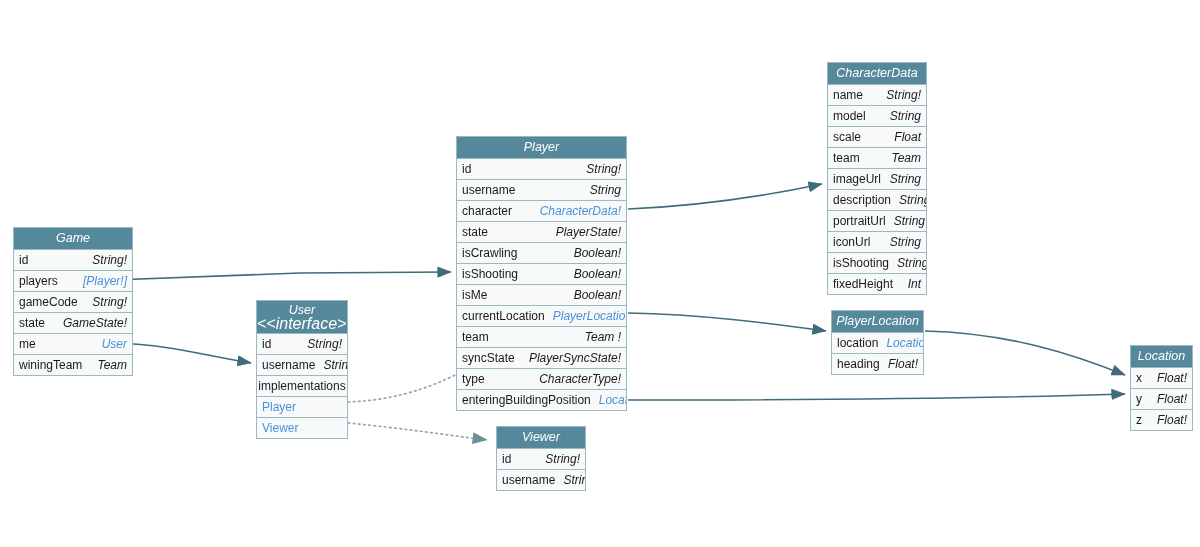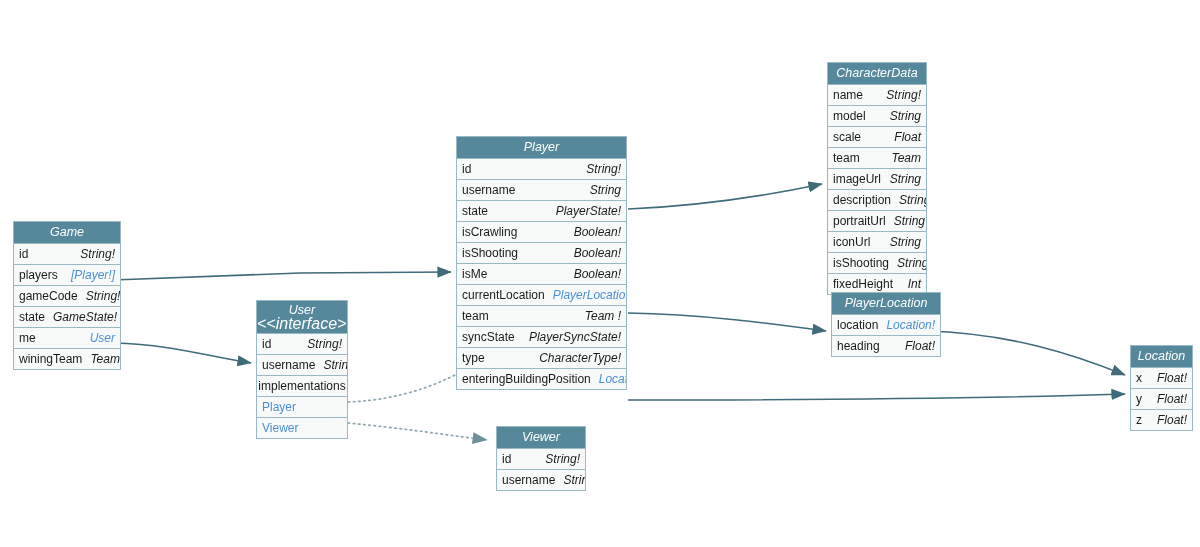--- a/index.html
+++ b/index.html
@@ -114,21 +114,21 @@
 
     <path d="M 628 209 C 700 206, 770 195, 822 184" fill="none" stroke="#3f6b7a" stroke-width="1.6" marker-end="url(#arrowhead)"></path>
 
     <path d="M 628 313 C 700 314, 775 324, 826 331" fill="none" stroke="#3f6b7a" stroke-width="1.6" marker-end="url(#arrowhead)"></path>
 
     <path d="M 925 331 C 1010 333, 1075 355, 1125 375" fill="none" stroke="#3f6b7a" stroke-width="1.6" marker-end="url(#arrowhead)"></path>
 
     <path d="M 628 400 C 800 400, 1000 398, 1125 394" fill="none" stroke="#3f6b7a" stroke-width="1.6" marker-end="url(#arrowhead)"></path>
   </svg>
 
-  <div class="entity" style="left:13px; top:221px; width:108px;">
+  <div class="entity" style="left:13px; top:227px; width:120px;">
     <div class="entity-header">Game</div>
     <div class="row">
       <span class="fname">id</span>
       <span class="ftype">String!</span>
     </div>
     <div class="row">
       <span class="fname">players</span>
       <span class="ftype link">[Player!]</span>
     </div>
     <div class="row">
@@ -177,20 +177,24 @@
     <div class="entity-header">Player</div>
     <div class="row">
       <span class="fname">id</span>
       <span class="ftype">String!</span>
     </div>
     <div class="row">
       <span class="fname">username</span>
       <span class="ftype">String</span>
     </div>
     <div class="row">
+      <span class="fname">character</span>
+      <span class="ftype link">CharacterData!</span>
+    </div>
+    <div class="row">
       <span class="fname">state</span>
       <span class="ftype">PlayerState!</span>
     </div>
     <div class="row">
       <span class="fname">isCrawling</span>
       <span class="ftype">Boolean!</span>
     </div>
     <div class="row">
       <span class="fname">isShooting</span>
       <span class="ftype">Boolean!</span>
@@ -270,21 +274,21 @@
     <div class="row">
       <span class="fname">isShooting</span>
       <span class="ftype">String</span>
     </div>
     <div class="row">
       <span class="fname">fixedHeight</span>
       <span class="ftype">Int</span>
     </div>
   </div>
 
-  <div class="entity" style="left:831px; top:292px; width:110px;">
+  <div class="entity" style="left:831px; top:310px; width:93px;">
     <div class="entity-header">PlayerLocation</div>
     <div class="row">
       <span class="fname">location</span>
       <span class="ftype link">Location!</span>
     </div>
     <div class="row">
       <span class="fname">heading</span>
       <span class="ftype">Float!</span>
     </div>
   </div>

